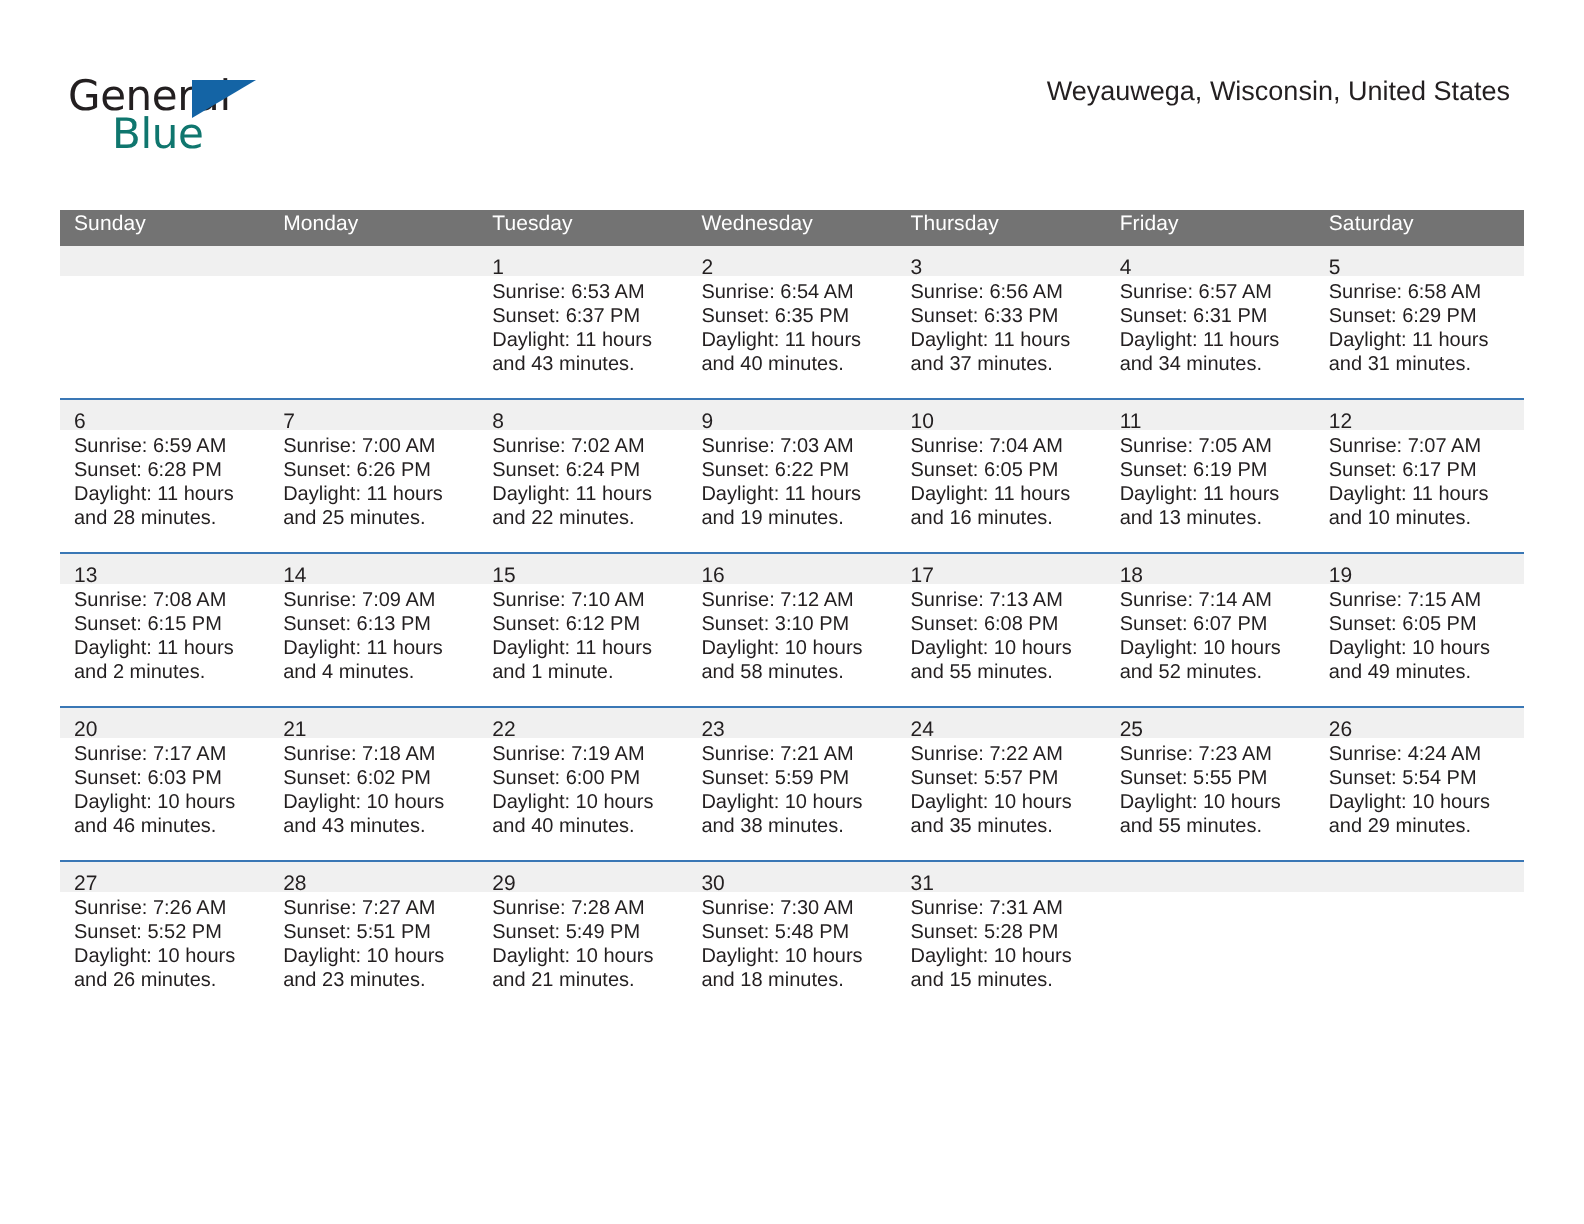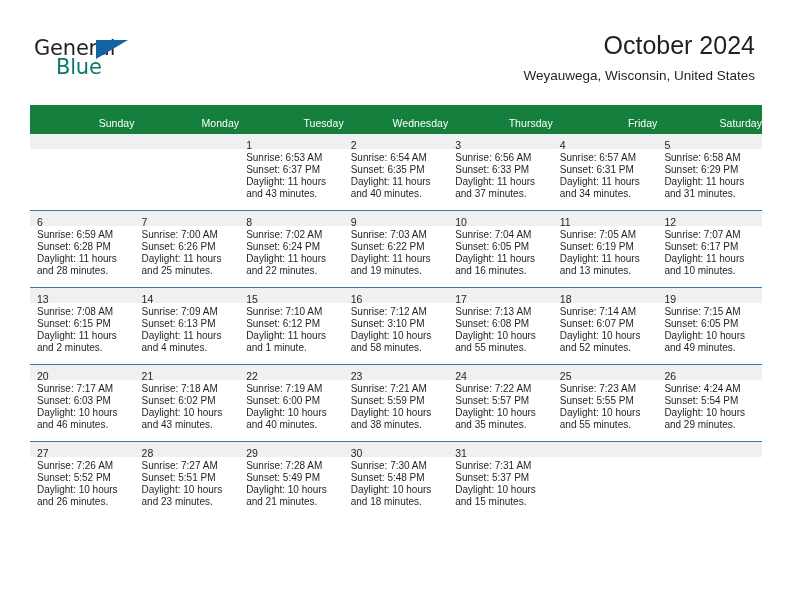--- a/index.html
+++ b/index.html
@@ -96,26 +96,26 @@
     width: 732px;
   }
   table.cal {
     border-collapse: collapse;
     table-layout: fixed;
     width: 732px;
   }
   table.cal col { width: 104.57px; }
 
   thead th {
-    background: #15803d;
+    background: #737373;
     color: #ffffff;
     font-size: 10.5px;
     font-weight: normal;
-    text-align: right;
-    padding: 12px 0 5px 7px;
+    text-align: left;
+    padding: 1px 0 5px 7px;
     height: 12px;
     vertical-align: middle;
     letter-spacing: 0.05px;
   }
 
   tbody td {
     vertical-align: top;
     padding: 0;
     border-top: 1.3px solid #3a77b5;
     height: 76px;
@@ -160,21 +160,20 @@
 
   <div class="header">
 
     <div class="logo">
       <span class="logo-general">General</span>
       <span class="logo-tri"></span>
       <span class="logo-blue">Blue</span>
     </div>
 
     <div class="title-block">
-      <h1 class="cal-title">October 2024</h1>
       <h2 class="cal-subtitle">Weyauwega, Wisconsin, United States</h2>
     </div>
 
   </div>
 
   <div class="calendar">
     <table class="cal">
       <colgroup>
         <col>
           <col>
@@ -555,21 +554,21 @@
                   <div>Daylight: 10 hours</div>
                   <div>and 18 minutes.</div>
                 </div>
               </div>
             </td>
             <td>
               <div class="cell-inner">
                 <div class="daynum-band"><span class="daynum">31</span></div>
                 <div class="details">
                   <div>Sunrise: 7:31 AM</div>
-                  <div>Sunset: 5:37 PM</div>
+                  <div>Sunset: 5:28 PM</div>
                   <div>Daylight: 10 hours</div>
                   <div>and 15 minutes.</div>
                 </div>
               </div>
             </td>
             <td class="empty">
               <div class="cell-inner">
                 <div class="daynum-band"><span class="daynum"></span></div>
                 <div class="details">
                   <div></div>

